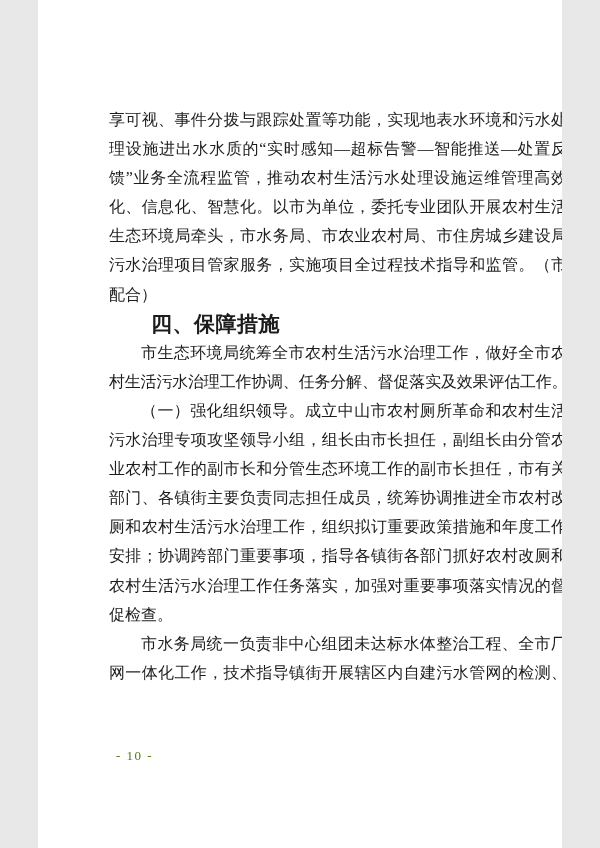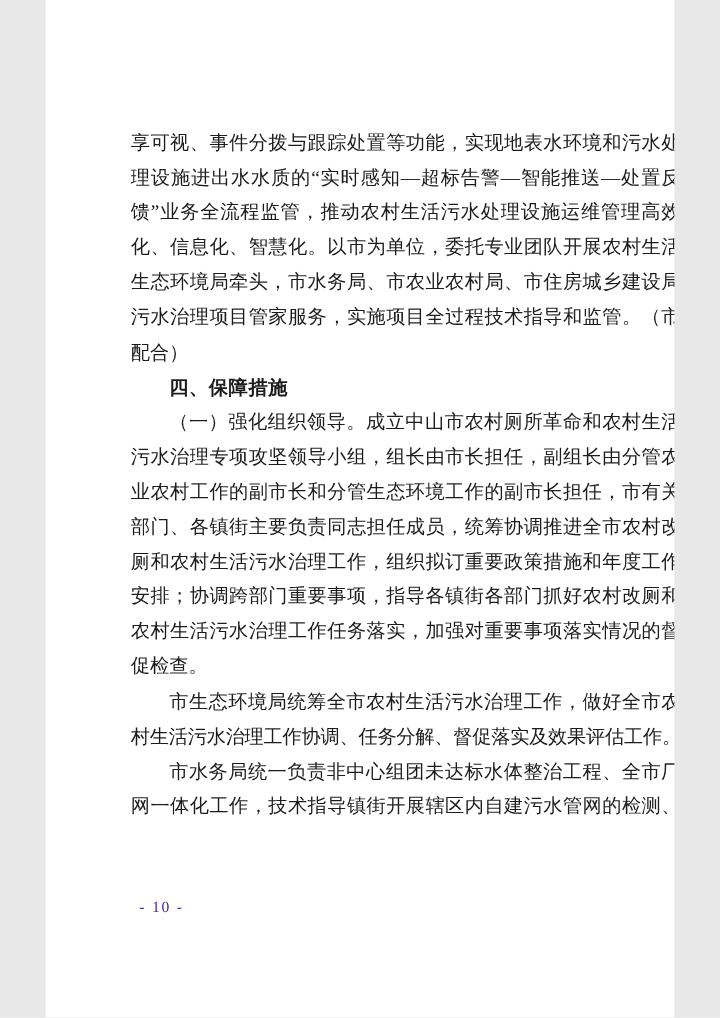--- a/index.html
+++ b/index.html
@@ -43,37 +43,37 @@
   }
   .ln.tight {
     letter-spacing: -0.6px;
   }
   
   .kaiti-line {
     font-weight: 400;
   }
   .heading {
     margin: 0;
-    font-size: 16px;
+    font-size: 21px;
     font-weight: 700;
     font-family: "Liberation Sans", "DejaVu Sans", sans-serif;
     text-indent: 2em;
     text-align: left;
     text-align-last: left;
     line-height: 29.1px;
     letter-spacing: 0.5px;
   }
   .page-footer {
     position: absolute;
     left: 78px;
     top: 748px;
     font-size: 13px;
     letter-spacing: 1.5px;
     font-family: "Liberation Serif", "DejaVu Serif", serif;
-    color: #4c1d95;
+    color: #4d7c0f;
   }
 </style>
 </head>
 <body>
 
 <div class="page">
   <div class="body-text">
 
     <div class="para">
       <div class="ln">享可视、事件分拨与跟踪处置等功能，实现地表水环境和污水处</div>
@@ -81,33 +81,33 @@
       <div class="ln">馈”业务全流程监管，推动农村生活污水处理设施运维管理高效</div>
       <div class="ln">化、信息化、智慧化。以市为单位，委托专业团队开展农村生活</div>
       <div class="ln kaiti-line">生态环境局牵头，市水务局、市农业农村局、市住房城乡建设局</div>
       <div class="ln">污水治理项目管家服务，实施项目全过程技术指导和监管。（市</div>
       <div class="ln lastline kaiti-line">配合）</div>
     </div>
 
     <h2 class="heading">四、保障措施</h2>
 
     <div class="para">
+      <div class="ln indent">市生态环境局统筹全市农村生活污水治理工作，做好全市农</div>
+      <div class="ln tight">村生活污水治理工作协调、任务分解、督促落实及效果评估工作。</div>
+    </div>
+
+    <div class="para">
       <div class="ln indent">（一）强化组织领导。成立中山市农村厕所革命和农村生活</div>
       <div class="ln">污水治理专项攻坚领导小组，组长由市长担任，副组长由分管农</div>
       <div class="ln">业农村工作的副市长和分管生态环境工作的副市长担任，市有关</div>
       <div class="ln">部门、各镇街主要负责同志担任成员，统筹协调推进全市农村改</div>
       <div class="ln">厕和农村生活污水治理工作，组织拟订重要政策措施和年度工作</div>
       <div class="ln">安排；协调跨部门重要事项，指导各镇街各部门抓好农村改厕和</div>
       <div class="ln">农村生活污水治理工作任务落实，加强对重要事项落实情况的督</div>
       <div class="ln lastline">促检查。</div>
-    </div>
-
-    <div class="para">
-      <div class="ln indent">市生态环境局统筹全市农村生活污水治理工作，做好全市农</div>
-      <div class="ln tight">村生活污水治理工作协调、任务分解、督促落实及效果评估工作。</div>
     </div>
 
     <div class="para">
       <div class="ln indent">市水务局统一负责非中心组团未达标水体整治工程、全市厂</div>
       <div class="ln">网一体化工作，技术指导镇街开展辖区内自建污水管网的检测、</div>
     </div>
 
 
   </div>
 

